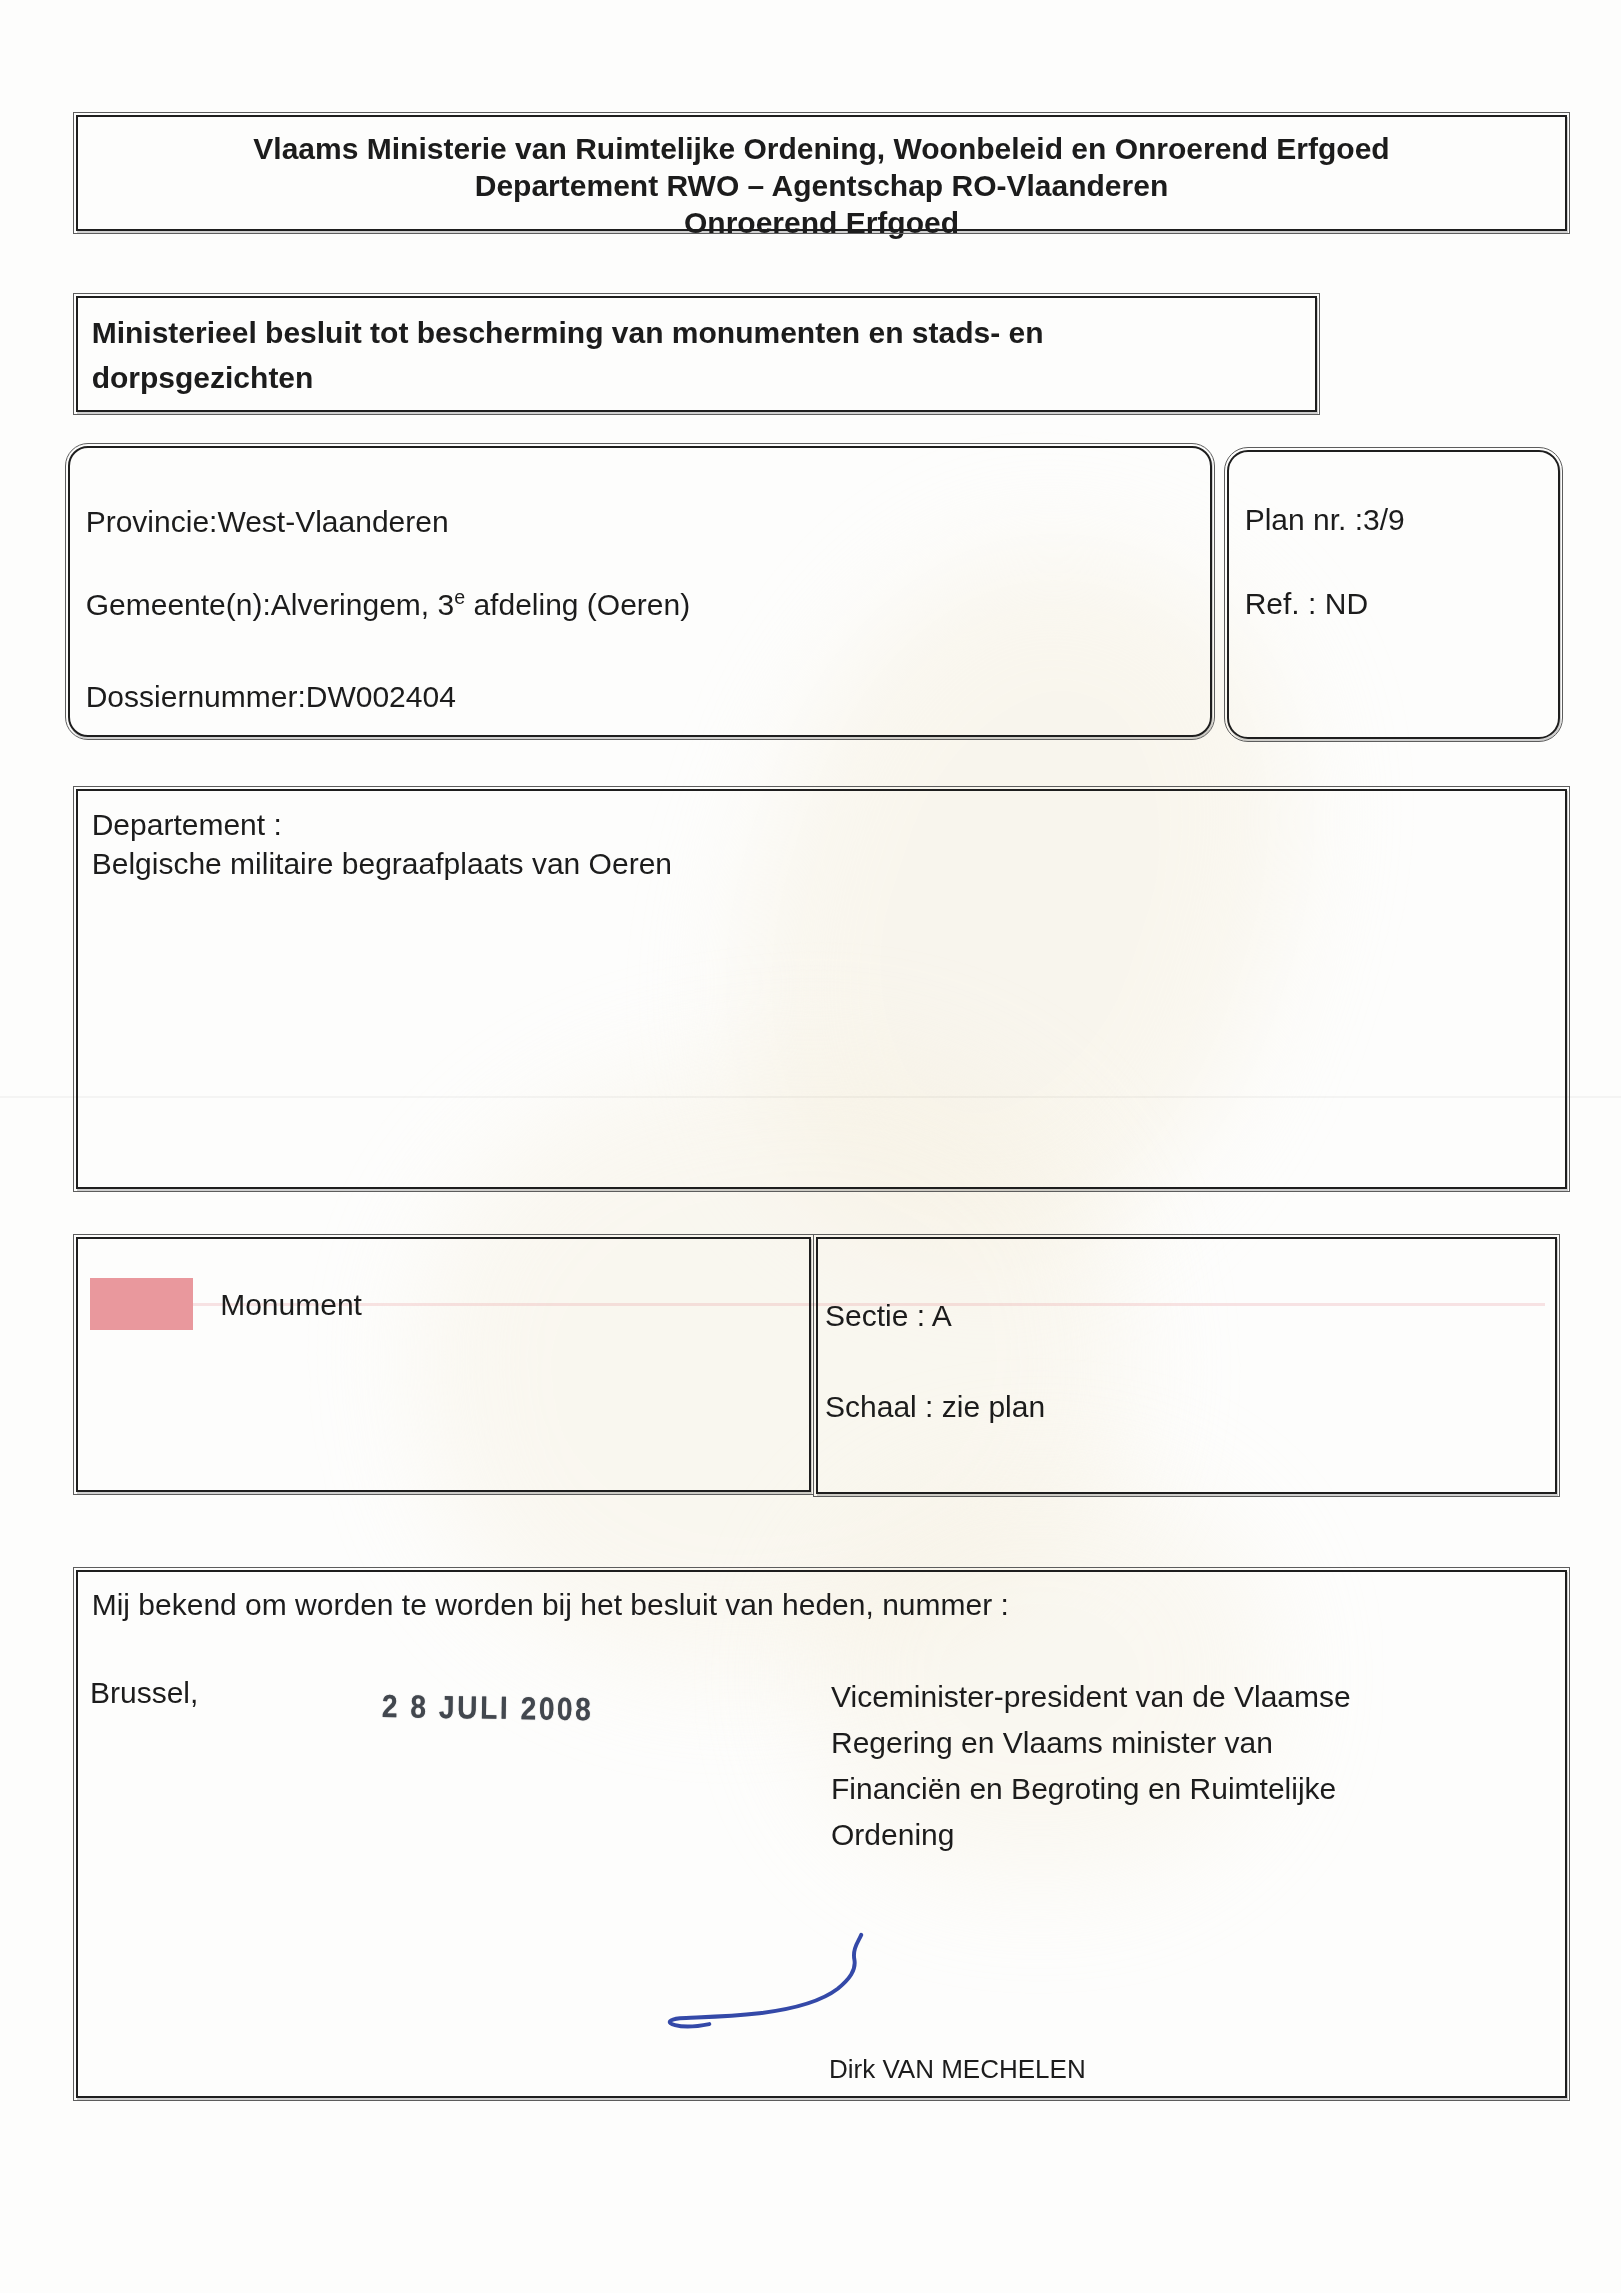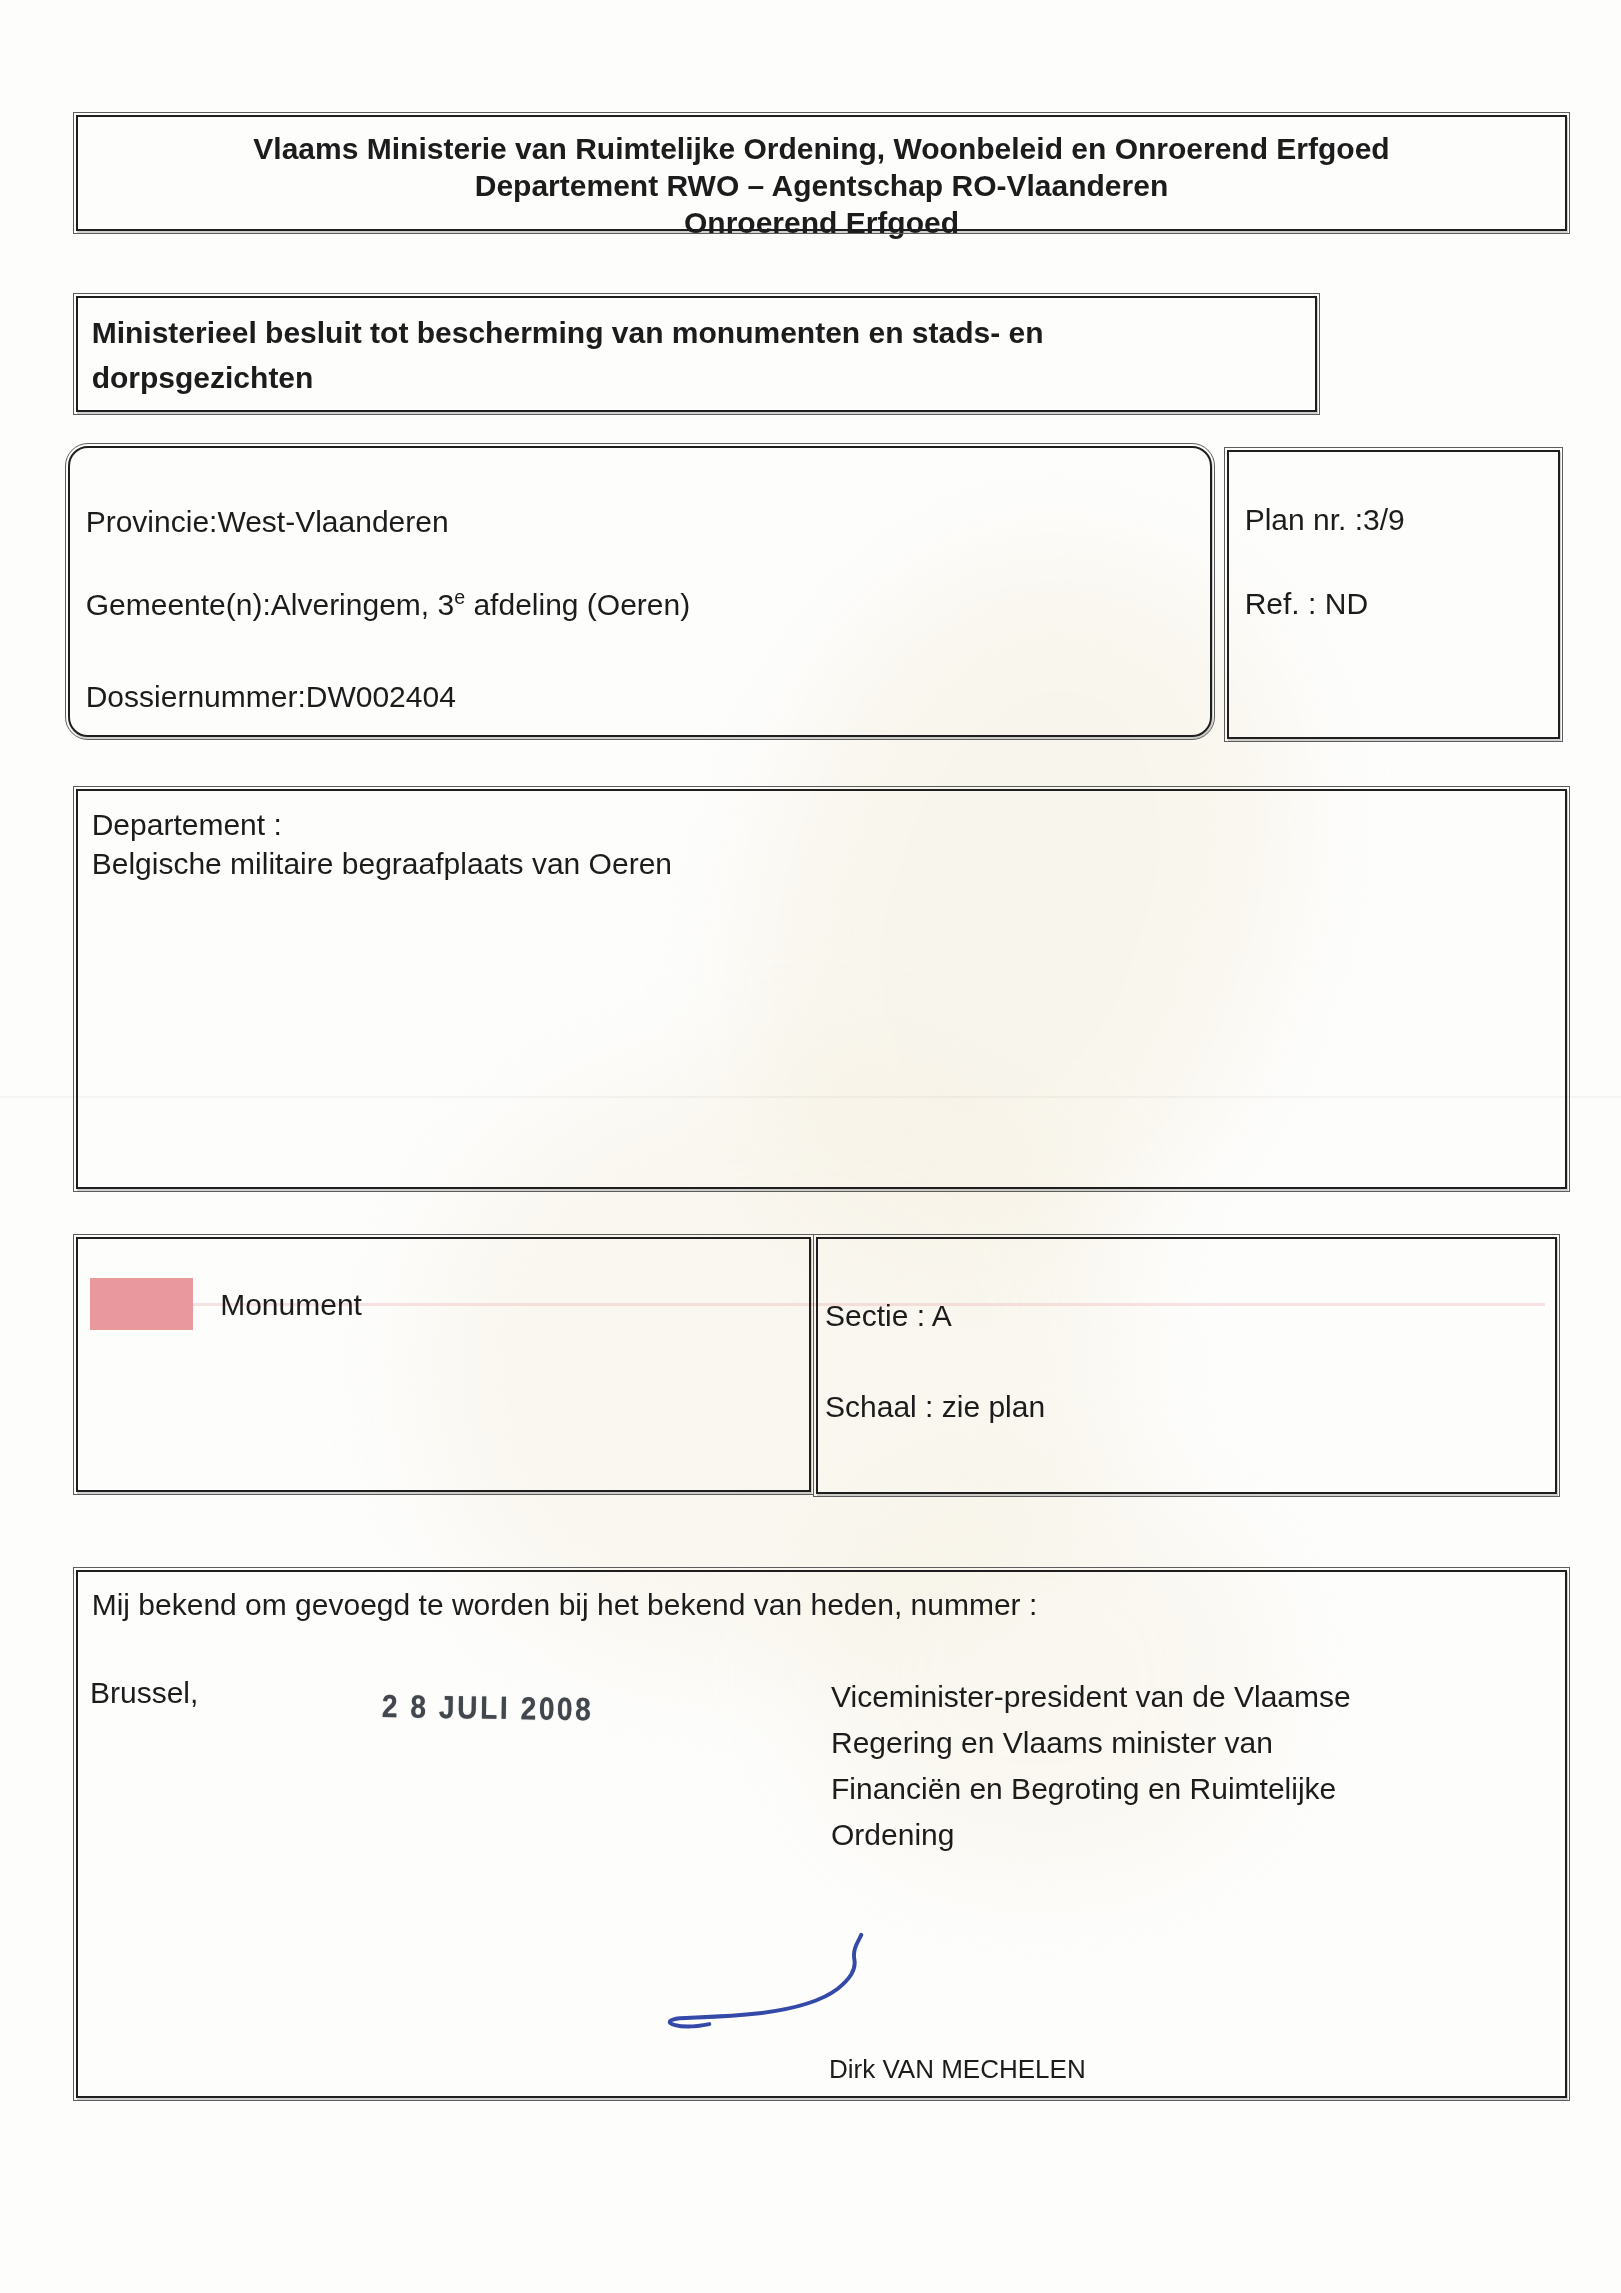--- a/index.html
+++ b/index.html
@@ -35,21 +35,21 @@
   .box-header .hline { font-size:30px; line-height:37px; font-weight:bold; white-space:nowrap; }
 
   .box-title { left:76px; top:296px; width:1241px; height:116px; padding:11.8px 0 0 13.7px; }
   .box-title .tline { font-size:30px; line-height:45px; font-weight:bold; white-space:nowrap; }
 
   .box-prov { left:68px; top:446px; width:1144px; height:291px; padding:54px 0 0 15.7px;border-radius:20px; }
   .gap-a { margin-bottom:44px; }
   .gap-b { margin-bottom:53px; }
   sup.e { font-size:19.6px; vertical-align:super; line-height:0; }
 
-  .box-plan { left:1227px; top:450px; width:333px; height:289px; padding:48px 0 0 15.7px; }
+  .box-plan { left:1227px; top:450px; width:333px; height:289px; padding:48px 0 0 15.7px;border-radius:21px; }
   .gap-c { margin-bottom:45px; }
 
   .box-omschr { left:76px; top:789px; width:1491px; height:400px; padding:13.7px 0 0 13.7px; }
 
   .box-legend { left:76px; top:1237px; width:735px; height:255px; padding:39px 0 0 11.8px; }
   .legend-row { display:flex; align-items:center; }
   .swatch { width:103px; height:52px; display:block; flex:0 0 auto; }
   .legend-label { margin-left:27.4px; }
 
   .box-sectie { left:816px; top:1237px; width:741px; height:257px; padding:57px 0 0 7px; }
@@ -116,21 +116,21 @@
       <span class="txt legend-label">Monument</span>
     </div>
   </div>
 
   <div class="formbox box-sectie">
     <div class="txt gap-d">Sectie : A</div>
     <div class="txt">Schaal : zie plan</div>
   </div>
 
   <div class="formbox box-footer">
-    <div class="txt bekend">Mij bekend om gevoegd te worden bij het bekend van heden, nummer :</div>
+    <div class="txt bekend">Mij bekend om worden te worden bij het besluit van heden, nummer :</div>
     <div class="txt place">Brussel,</div>
     <div class="stamp">2 8 JULI 2008</div>
     <div class="minister">
       <div class="mline">Viceminister-president van de Vlaamse</div>
       <div class="mline">Regering en Vlaams minister van</div>
       <div class="mline">Financiën en Begroting en Ruimtelijke</div>
       <div class="mline">Ordening</div>
     </div>
     <svg class="signature-svg" viewBox="0 0 250 105">
       <path d="M 239 8 C 236 15, 230 22, 232 33 C 234 44, 227 53, 215 63

